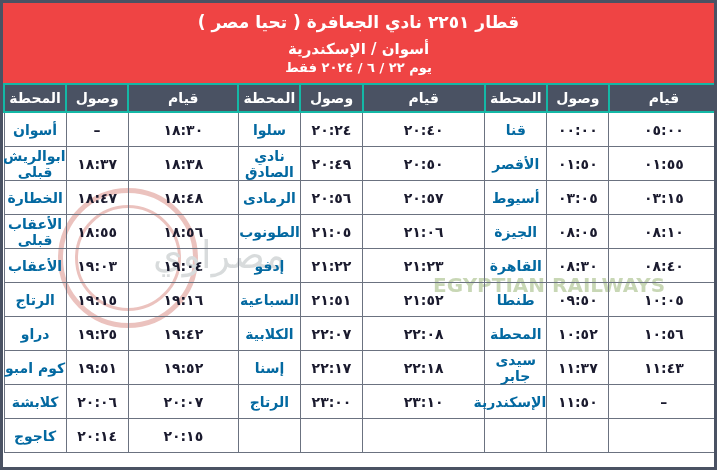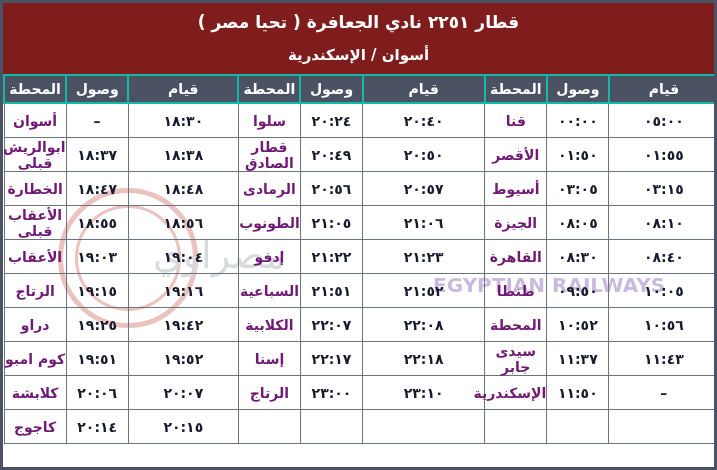--- a/index.html
+++ b/index.html
@@ -17,37 +17,37 @@
     position: relative;
     width: 717px;
     height: 470px;
     background: #ffffff;
     box-sizing: border-box;
     border: 3px solid #4a5263;
     overflow: hidden;
   }
   
   .header {
-    background: #7f1d1d;
+    background: #ef4444;
     color: #ffffff;
     text-align: center;
     padding: 6px 0 8px 0;
     direction: rtl;
   }
   .header .line1 {
     font-size: 17px;
     font-weight: bold;
     letter-spacing: 0px;
     margin: 3px 0 2px 0;
     color: #ffffff;
   }
   .header .line2 {
     font-size: 15px;
     font-weight: bold;
-    margin: 14px 0 2px 0;
+    margin: 8px 0 2px 0;
     color: #ffffff;
   }
   .header .line3 {
     font-size: 13px;
     font-weight: bold;
     margin: 2px 0 0 0;
     color: #ffffff;
   }
   
   .watermark {
@@ -88,21 +88,21 @@
     color: #7f8c8d;
     white-space: nowrap;
     letter-spacing: 1px;
   }
   .wm-text2 {
     position: absolute;
     top: 95px;
     left: 430px;
     font-size: 20px;
     font-weight: bold;
-    color: #4c1d95;
+    color: #4d7c0f;
     white-space: nowrap;
   }
   
   .table-wrap {
     position: relative;
     z-index: 10;
   }
   table {
     border-collapse: collapse;
     width: 717px;
@@ -120,21 +120,21 @@
   thead th {
     background: #4a5263;
     color: #ffffff;
     font-weight: bold;
     font-size: 14px;
     height: 26px;
     border: 2px solid #14b8a6;
   }
   td.station {
     font-weight: bold;
-    color: #701a75;
+    color: #0369a1;
     font-size: 14px;
   }
   td.time {
     font-weight: bold;
     color: #1a1a2e;
     font-size: 14px;
     letter-spacing: 0.5px;
   }
   col.c-st { width: 110px; }
   col.c-ar { width: 62px; }
@@ -147,20 +147,21 @@
   col.c-dp3 { width: 62px; }
 </style>
 </head>
 <body>
 
 <div id="page">
 
   <div class="header">
     <div class="line1">قطار ٢٢٥١ نادي الجعافرة  ( تحيا مصر )</div>
     <div class="line2">أسوان / الإسكندرية</div>
+    <div class="line3">يوم ٢٢ / ٦ / ٢٠٢٤ فقط</div>
   </div>
 
   <div class="watermark">
     <div class="wm-circle"></div>
     <div class="wm-text">مصراوي</div>
     <div class="wm-text2">EGYPTIAN RAILWAYS</div>
   </div>
 
   <div class="table-wrap">
     <table>
@@ -199,21 +200,21 @@
             <td class="time">١٨:٣٠</td>
             <td class="time">–</td>
             <td class="station">أسوان</td>
           </tr>
           <tr>
             <td class="time">٠١:٥٥</td>
             <td class="time">٠١:٥٠</td>
             <td class="station">الأقصر</td>
             <td class="time">٢٠:٥٠</td>
             <td class="time">٢٠:٤٩</td>
-            <td class="station">قطار الصادق</td>
+            <td class="station">نادي الصادق</td>
             <td class="time">١٨:٣٨</td>
             <td class="time">١٨:٣٧</td>
             <td class="station">ابوالريش قبلى</td>
           </tr>
           <tr>
             <td class="time">٠٣:١٥</td>
             <td class="time">٠٣:٠٥</td>
             <td class="station">أسيوط</td>
             <td class="time">٢٠:٥٧</td>
             <td class="time">٢٠:٥٦</td>

